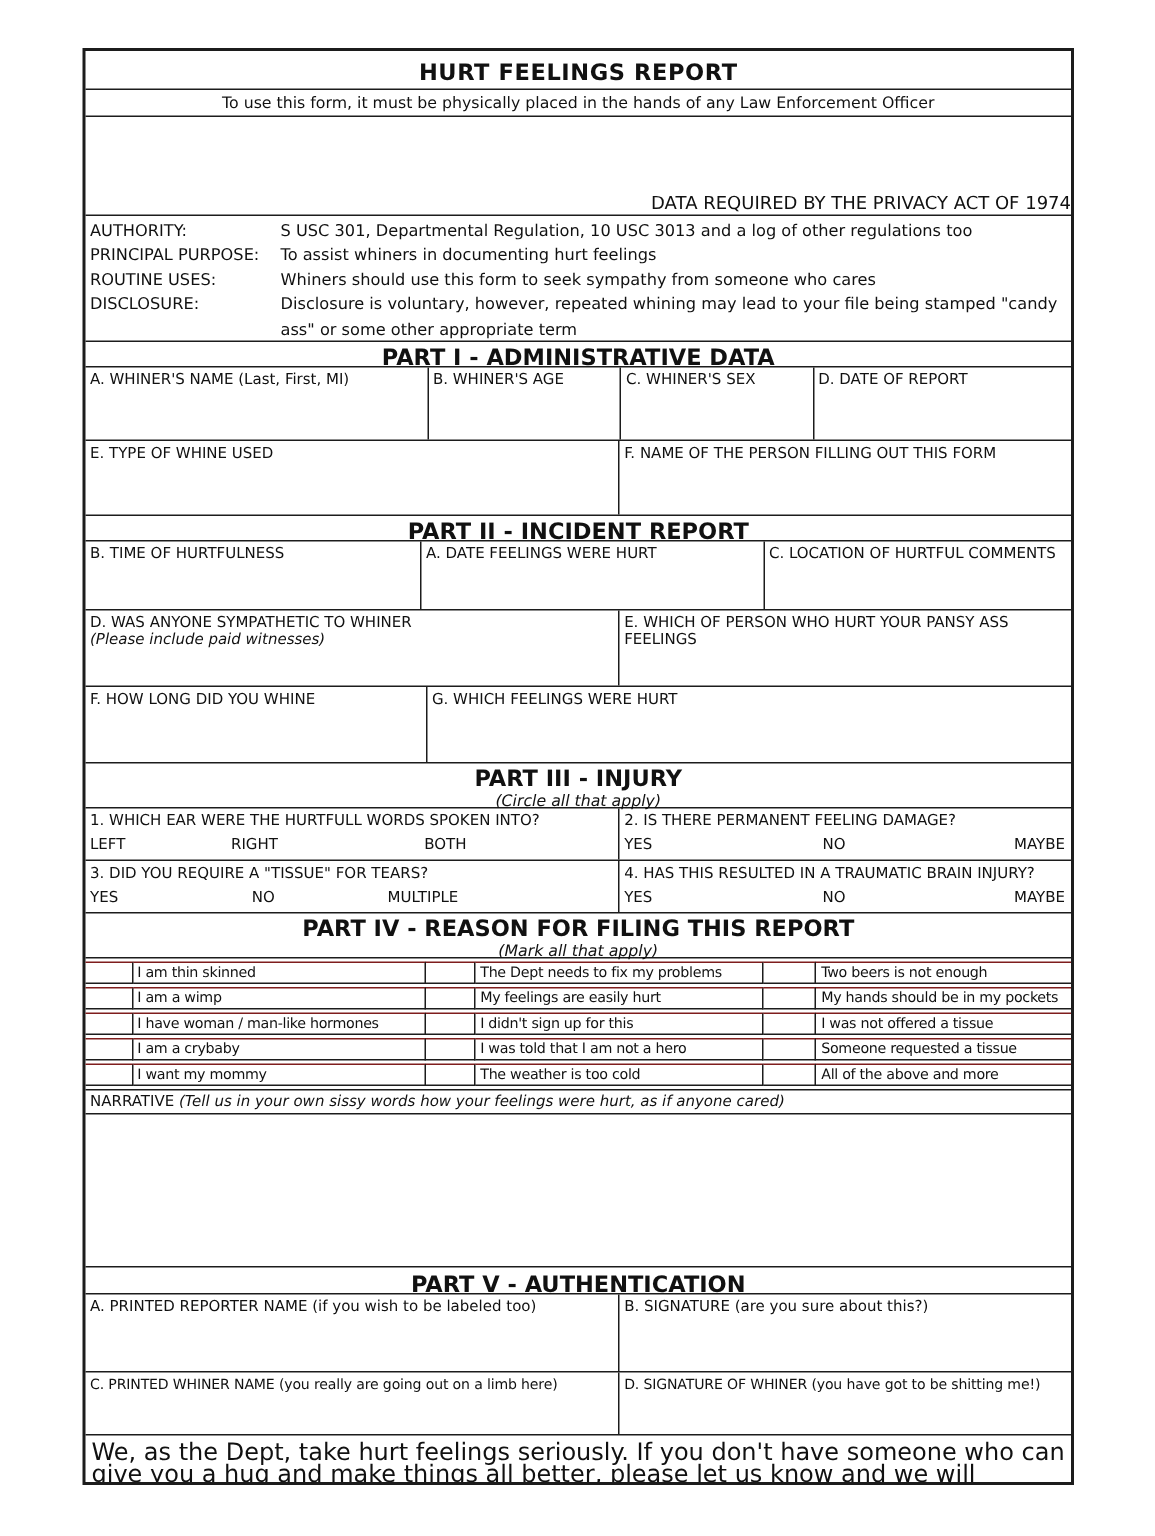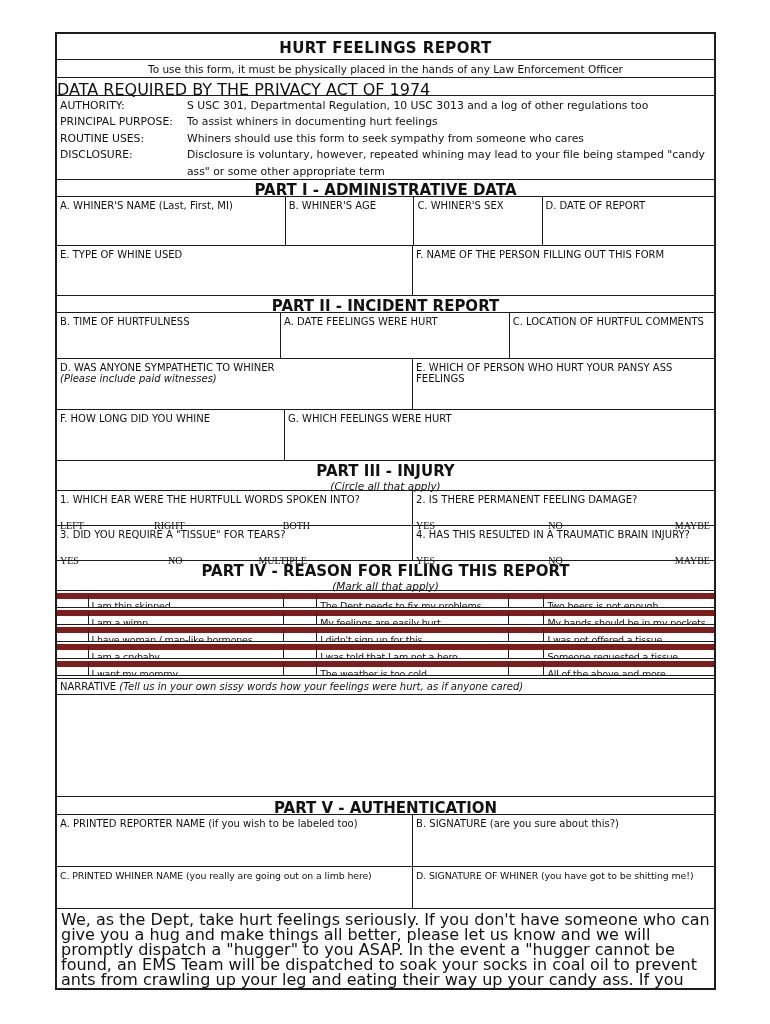--- a/index.html
+++ b/index.html
@@ -10,21 +10,21 @@
     position: absolute; left: 55px; top: 32px;
     width: 661px; height: 958px;
     border: 2px solid #1c1c1c;
     display: flex; flex-direction: column;
     background: #fff;
   }
   .brow { border-bottom: 1px solid #1c1c1c; flex: none; }
 
   .title-row { height: 26px; text-align: center; font-weight: bold; font-size: 15px; letter-spacing: .4px; padding-top: 5px; }
   .subtitle-row { height: 18px; text-align: center; font-size: 10.5px; padding-top: 3px; }
-  .privacy-title-row { height: 18px; text-align: left; font-size: 16px; padding-top: 2px; }
+  .privacy-title-row { height: 18px; text-align: right; font-size: 12px; padding-top: 2px; margin-top: 48px; }
 
   .privacy-block { height: 84px; padding: 2px 3px; font-size: 10.8px; }
   .pline { display: flex; line-height: 16.4px; }
   .plabel { width: 127px; flex: none; }
   .pvalue { flex: 1; }
 
   .sec-hdr { text-align: center; font-weight: bold; font-size: 15px; }
   .hdr17 { height: 17px; padding-top: 1px; }
   .hdr18 { height: 18px; padding-top: 2px; }
   .sec-sub { text-align: center; font-style: italic; font-size: 10.5px; }
@@ -32,27 +32,27 @@
   .cellrow { display: flex; }
   .cell { border-right: 1px solid #1c1c1c; padding: 3px 3px; font-size: 10px; overflow: hidden; }
   .cell:last-child { border-right: none; }
   .cell .hint { font-style: italic; display: block; }
   .tight { white-space: nowrap; font-size: 9.4px; letter-spacing: -0.1px; }
 
   .qrow { display: flex; }
   .qcell { position: relative; border-right: 1px solid #1c1c1c; padding: 3px 3px; font-size: 10px; }
   .qcell:last-child { border-right: none; }
   .opts { position: absolute; left: 3px; right: 4px; bottom: 2px; height: 13px; }
-  .opt { position: absolute; top: 10px; font-size: 10px; font-family: Liberation Serif, serif; }
+  .opt { position: absolute; top: 0; font-size: 10px; }
 
   .hdr-combo { height: 30px; padding-top: 1px; }
 
   .p4rows { padding-top: 2px; height: 87px; }
   .p4row { display: flex; height: 15px; margin-bottom: 2px; font-size: 9.5px; letter-spacing: -0.2px; }
-  .p4row > div { border-top: 6px solid #7f1d1d; border-bottom: 1px solid #1c1c1c; border-right: 1px solid #1c1c1c; }
+  .p4row > div { border-top: 1px solid #7f1d1d; border-bottom: 1px solid #1c1c1c; border-right: 1px solid #1c1c1c; }
   .p4cb { flex: none; }
   .p4lbl { padding: 1px 3px; white-space: nowrap; overflow: hidden; }
   .w-cb1 { width: 4.8%; } .w-l1 { width: 29.8%; }
   .w-cb2 { width: 5.0%; } .w-l2 { width: 29.2%; }
   .w-cb3 { width: 5.4%; } .w-l3 { width: 25.8%; border-right: none !important; }
 
   .narr-row { height: 17px; border-top: 1px solid #1c1c1c; font-size: 10px; padding: 2px 3px; }
   .narr-row .hint { font-style: italic; }
   .narr-box { height: 102px; }
 

